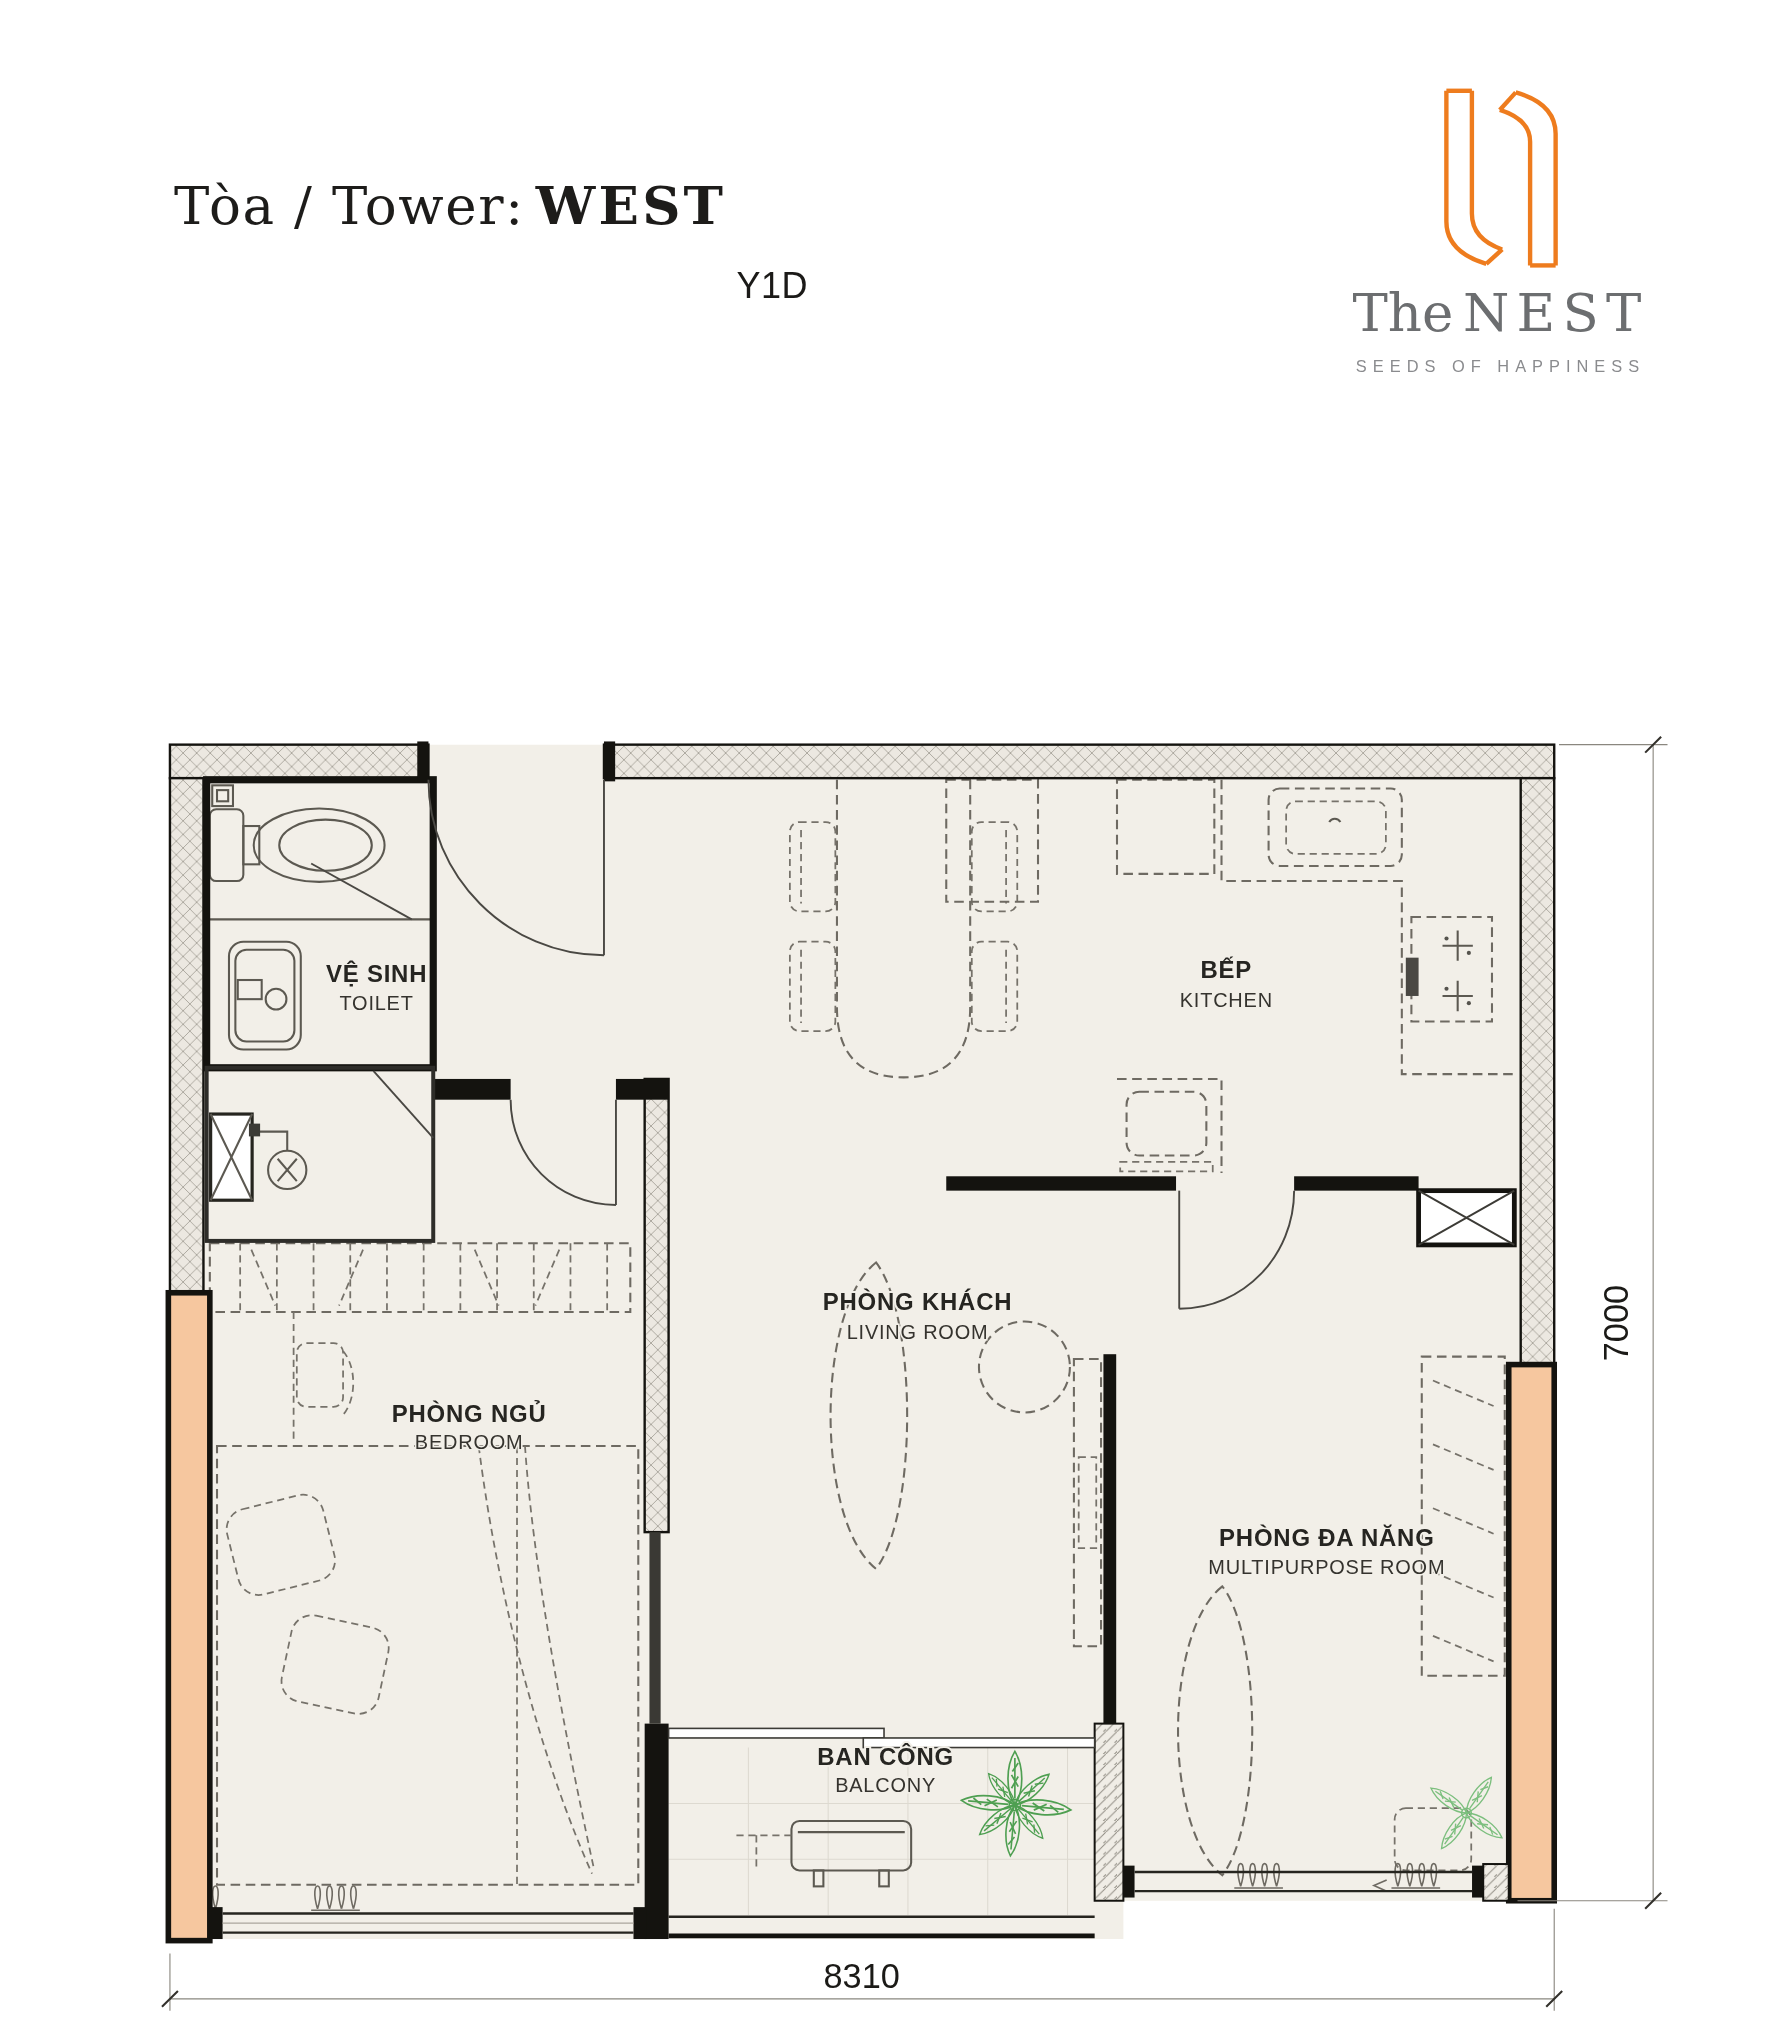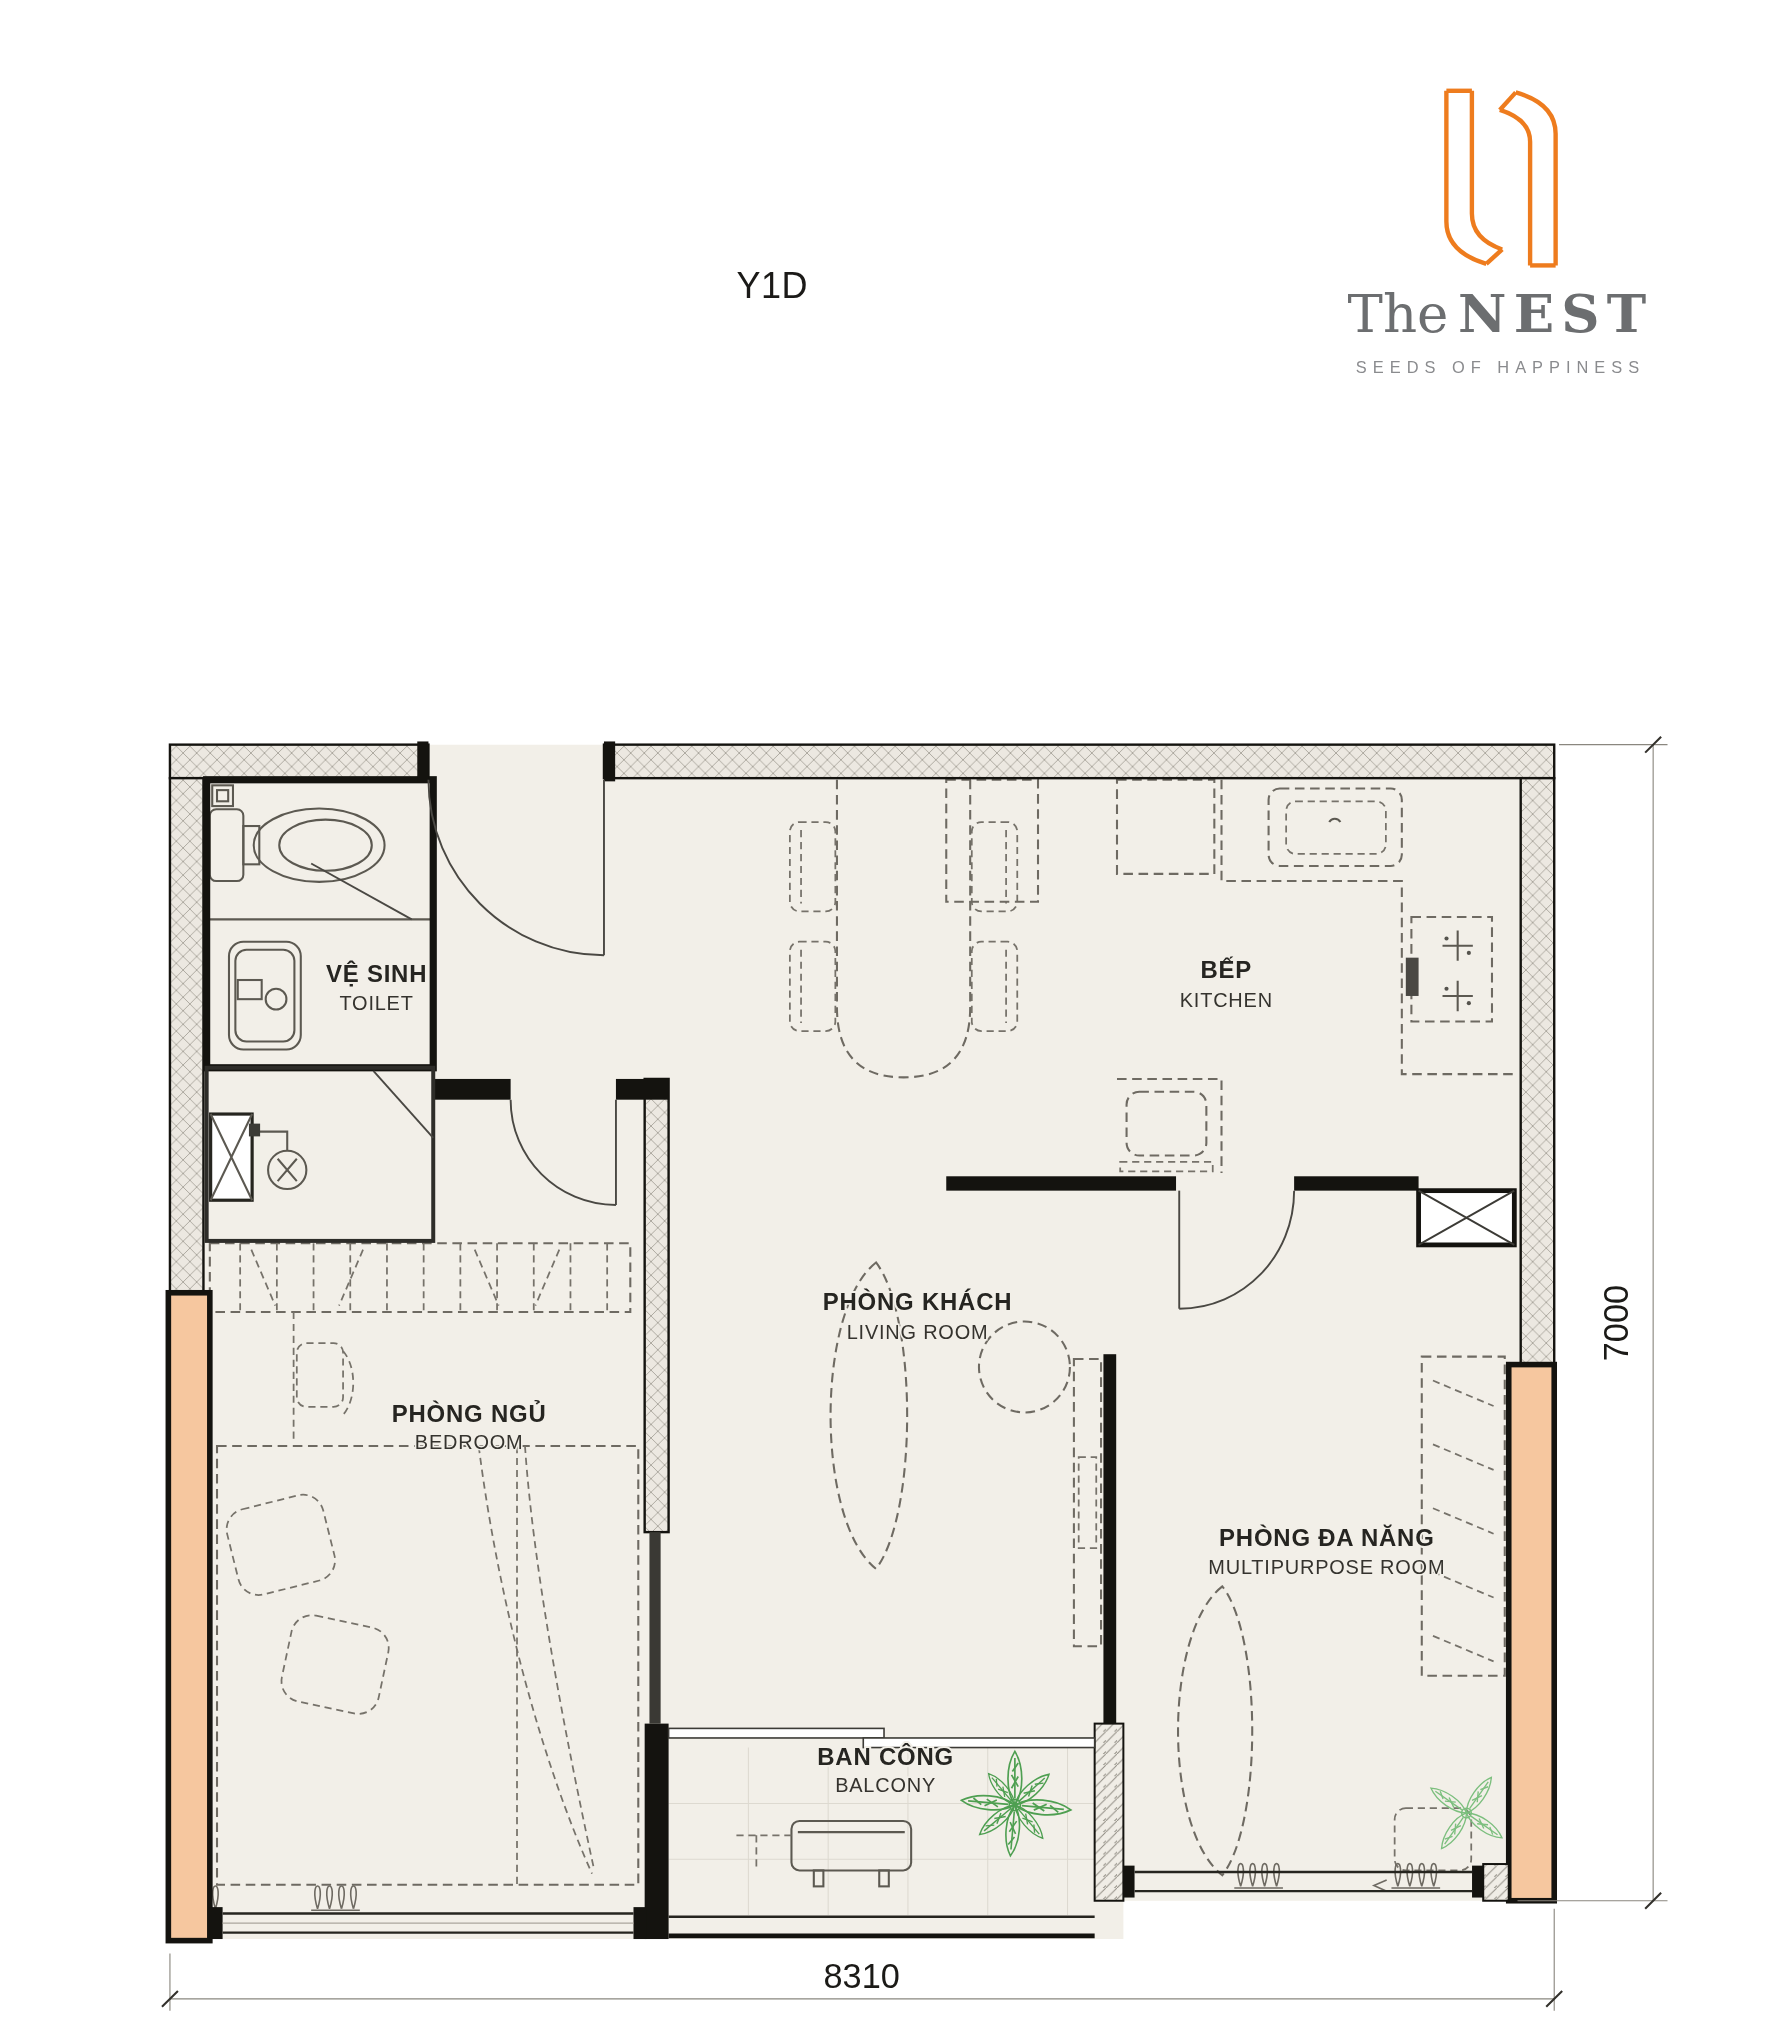--- a/index.html
+++ b/index.html
@@ -13,21 +13,21 @@
   .title-strong{font-weight:700;letter-spacing:3.2px;margin-left:11.2px;}
   .info-row{position:absolute;left:1.6px;width:958px;font-size:36px;color:#242320;letter-spacing:0.4px;white-space:nowrap;}
   .row-1{top:265px;}
   .row-2{top:322px;}
   .info-value{position:absolute;left:561px;font-weight:500;color:#1b1a18;}
 
   
   .logo{position:absolute;left:1301px;top:86px;width:399px;text-align:center;}
   .monogram{display:block;margin:0 auto;}
   .brand{font-family:"DejaVu Serif","Liberation Serif",serif;font-size:53px;color:#6C6E70;margin-top:11.2px;white-space:nowrap;}
-  .brand-nest{font-weight:700;letter-spacing:7.2px;margin-left:9.6px;margin-top:20px;}
+  .brand-nest{font-weight:400;letter-spacing:7.2px;margin-left:9.6px;margin-top:20px;}
   .tagline{font-size:16.4px;letter-spacing:6px;color:#8a8b8e;margin-top:14px;white-space:nowrap;}
 
   
   .plan-svg{position:absolute;left:0;top:0;}
   .wall{fill:url(#xh);stroke:#14130f;stroke-width:3;}
   .wallD{fill:url(#dh);stroke:#14130f;stroke-width:2.5;}
   .blk{fill:#14130f;}
   .outline{fill:none;stroke:#14130f;stroke-width:9;}
   .outline2{fill:none;stroke:#2e2d29;stroke-width:5;}
   .dash{fill:none;stroke:#6e6a62;stroke-width:2.6;stroke-dasharray:12 7;}
@@ -45,20 +45,23 @@
   text.en{font-family:"Liberation Sans","DejaVu Sans",sans-serif;font-size:25px;font-weight:400;fill:#35332e;
           letter-spacing:1px;text-anchor:middle;paint-order:stroke;stroke:#F2EFE8;stroke-width:4;}
   text.dim{font-family:"Liberation Sans","DejaVu Sans",sans-serif;font-size:43px;fill:#1b1a17;text-anchor:middle;}
 </style>
 </head>
 <body>
 
 <div class="page">
 
   <div class="header">
+    <div class="title">
+      <span>Tòa / Tower:</span><span class="title-strong">WEST</span>
+    </div>
     <div class="info-row row-1">
       <span class="info-value">Y1D</span>
     </div>
   </div>
 
   <div class="logo">
     <svg class="monogram" width="132" height="185" viewBox="0 0 165 232">
       <g fill="none" stroke-width="5.5" stroke-linejoin="round" stroke="#EE7C1E">
         <path d="M14,6 V170 Q14,208 64,223"></path>
         <path d="M46,6 V160 Q46,192 84,205"></path>

